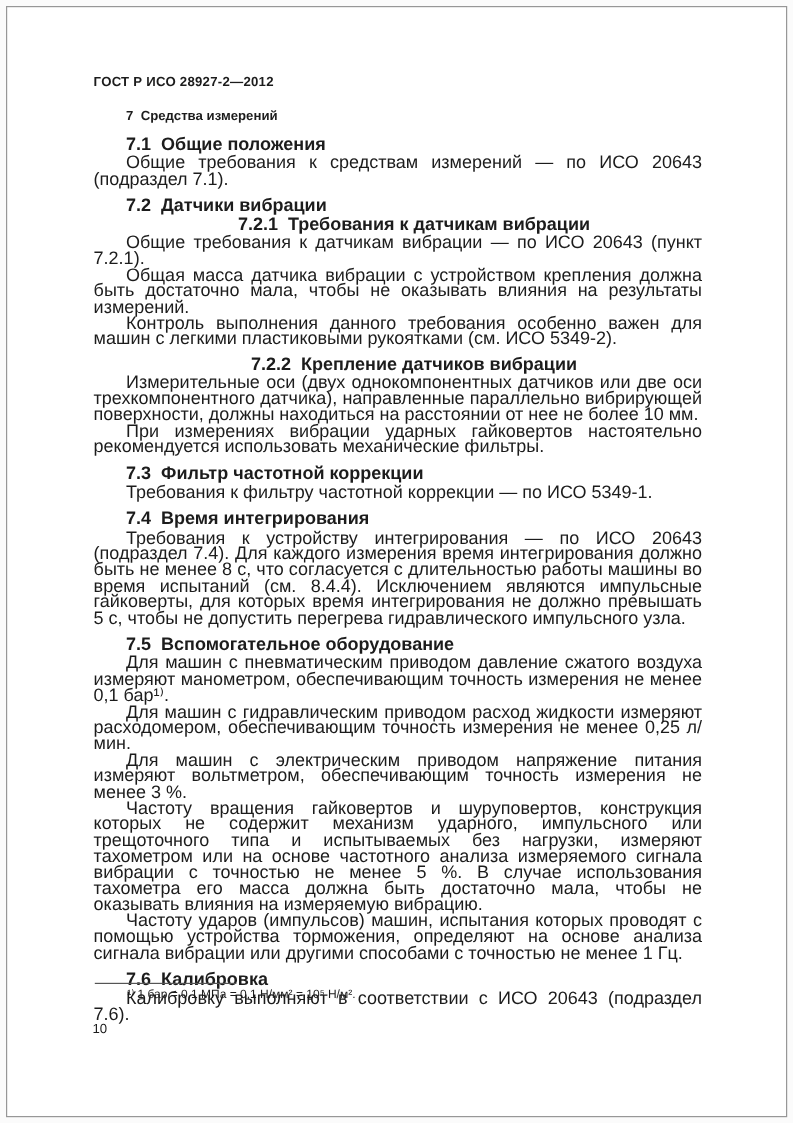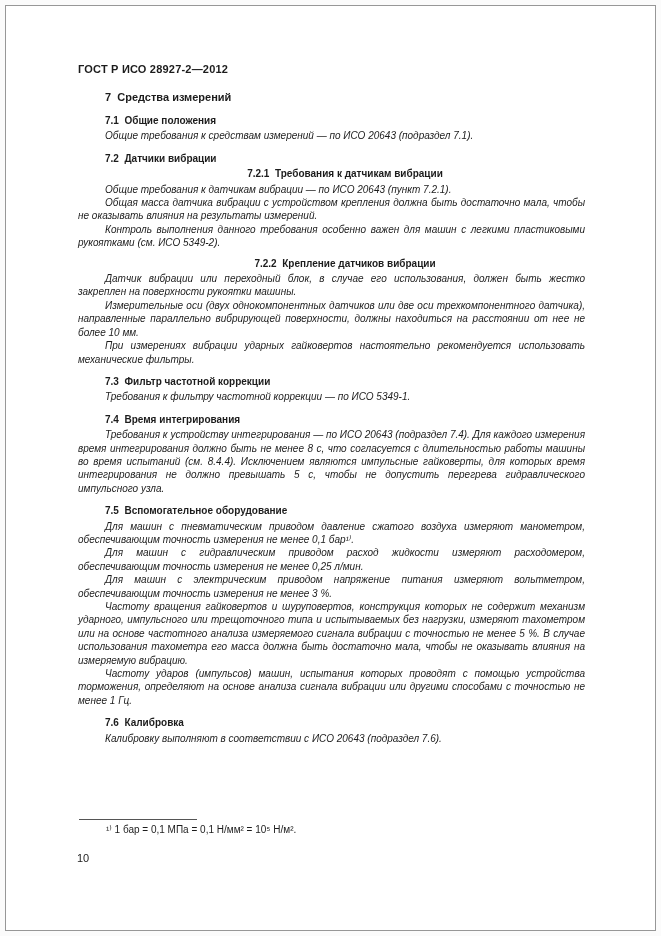--- a/index.html
+++ b/index.html
@@ -23,26 +23,25 @@
     font-size: 11px;
     letter-spacing: 0.2px;
     margin-bottom: 15px;
   }
   .sec-title {
     font-size: 11px;
     font-weight: bold;
     margin: 16px 0 11px 27px;
     white-space: pre-wrap;
   }
-  .blk { font-size: 10px; line-height: 13.4px; }
+  .blk { font-size: 15px; line-height: 13.4px; }
   .blk.p {
     text-align: justify;
     text-indent: 27px;
     margin: 0;
-    font-style: italic;
   }
   .blk.h2, .blk.h3 {
     font-weight: bold;
     white-space: pre-wrap;
     margin: 9px 0 2px 27px;
   }
   .blk.h3 { margin-top: 7px; text-align: center; }
   .blk.h2 + .blk.h3 { margin-top: 1px; }
   .footnote-area {
     position: absolute;
@@ -74,21 +73,20 @@
 
   <div>
       <div class="blk h2">7.1  Общие положения</div>
       <div class="blk p">Общие требования к средствам измерений — по ИСО 20643 (подраздел 7.1).</div>
       <div class="blk h2">7.2  Датчики вибрации</div>
       <div class="blk h3">7.2.1  Требования к датчикам вибрации</div>
       <div class="blk p">Общие требования к датчикам вибрации — по ИСО 20643 (пункт 7.2.1).</div>
       <div class="blk p">Общая масса датчика вибрации с устройством крепления должна быть достаточно мала, чтобы не оказывать влияния на результаты измерений.</div>
       <div class="blk p">Контроль выполнения данного требования особенно важен для машин с легкими пластиковыми рукоятками (см. ИСО 5349-2).</div>
       <div class="blk h3">7.2.2  Крепление датчиков вибрации</div>
-      <div class="blk p">Датчик вибрации или переходный блок, в случае его использования, должен быть жестко закреплен на поверхности рукоятки машины.</div>
       <div class="blk p">Измерительные оси (двух однокомпонентных датчиков или две оси трехкомпонентного датчика), направленные параллельно вибрирующей поверхности, должны находиться на расстоянии от нее не более 10 мм.</div>
       <div class="blk p">При измерениях вибрации ударных гайковертов настоятельно рекомендуется использовать механические фильтры.</div>
       <div class="blk h2">7.3  Фильтр частотной коррекции</div>
       <div class="blk p">Требования к фильтру частотной коррекции — по ИСО 5349-1.</div>
       <div class="blk h2">7.4  Время интегрирования</div>
       <div class="blk p">Требования к устройству интегрирования — по ИСО 20643 (подраздел 7.4). Для каждого измерения время интегрирования должно быть не менее 8 с, что согласуется с длительностью работы машины во время испытаний (см. 8.4.4). Исключением являются импульсные гайковерты, для которых время интегрирования не должно превышать 5 с, чтобы не допустить перегрева гидравлического импульсного узла.</div>
       <div class="blk h2">7.5  Вспомогательное оборудование</div>
       <div class="blk p">Для машин с пневматическим приводом давление сжатого воздуха измеряют манометром, обеспечивающим точность измерения не менее 0,1 бар¹⁾.</div>
       <div class="blk p">Для машин с гидравлическим приводом расход жидкости измеряют расходомером, обеспечивающим точность измерения не менее 0,25 л/мин.</div>
       <div class="blk p">Для машин с электрическим приводом напряжение питания измеряют вольтметром, обеспечивающим точность измерения не менее 3 %.</div>

